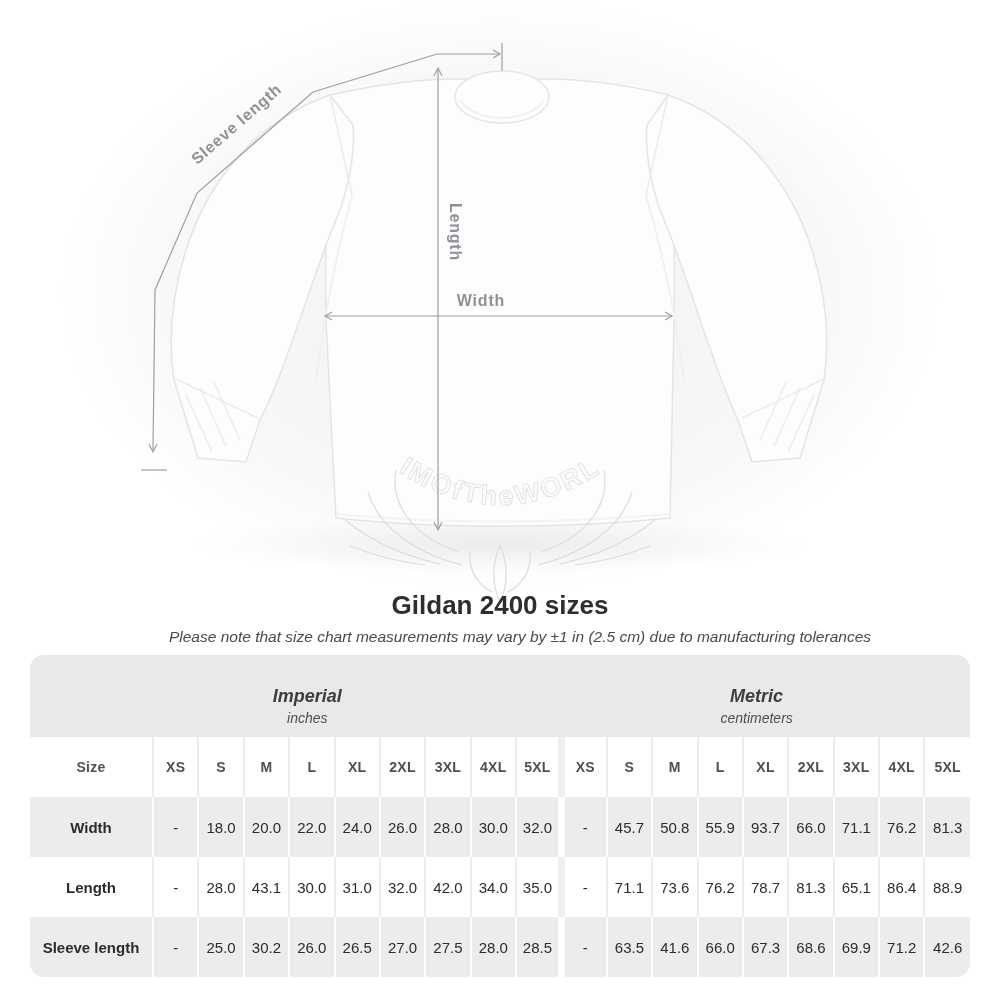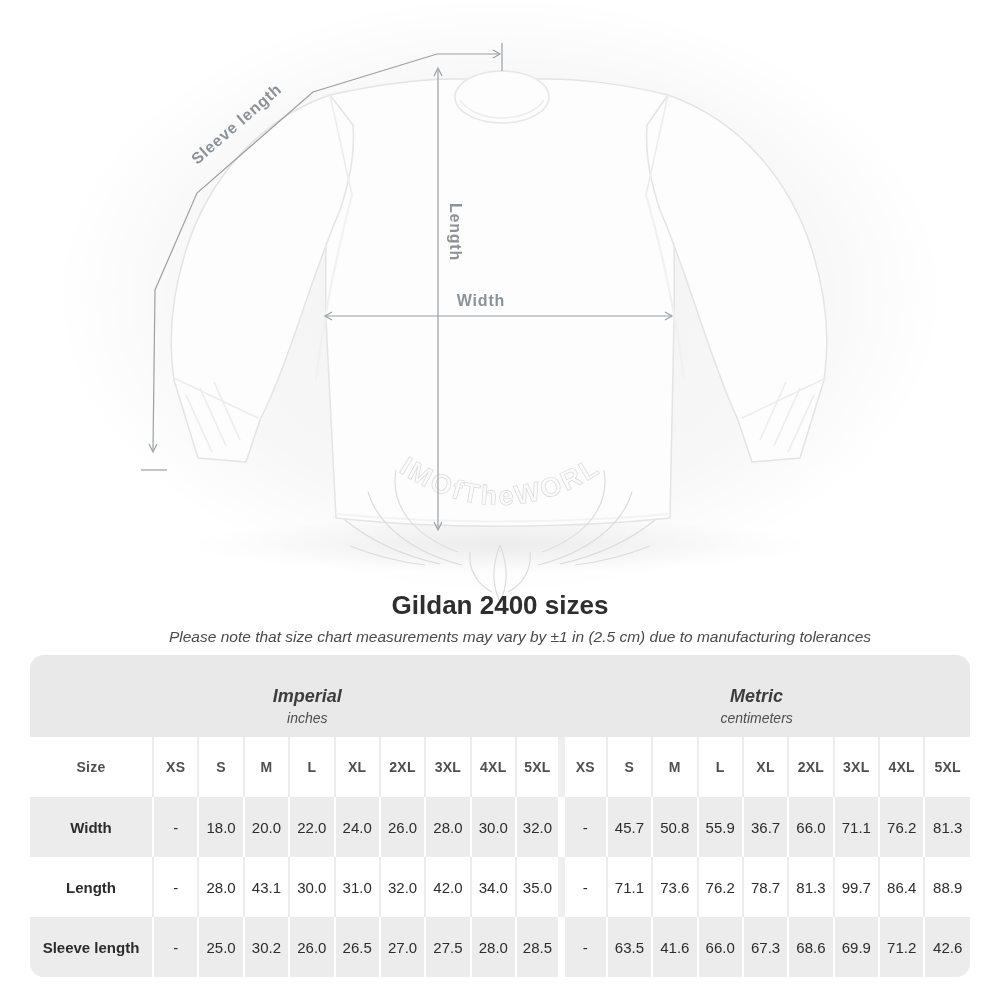--- a/index.html
+++ b/index.html
@@ -206,21 +206,21 @@
           <td>22.0</td>
           <td>24.0</td>
           <td>26.0</td>
           <td>28.0</td>
           <td>30.0</td>
           <td>32.0</td>
           <td class="sec">-</td>
           <td>45.7</td>
           <td>50.8</td>
           <td>55.9</td>
-          <td>36.7</td>
+          <td>93.7</td>
           <td>66.0</td>
           <td>71.1</td>
           <td>76.2</td>
           <td>81.3</td>
         </tr>
 
         <tr class="r-white">
           <td class="rowlabel">Length</td>
           <td>-</td>
           <td>28.0</td>
@@ -230,21 +230,21 @@
           <td>32.0</td>
           <td>42.0</td>
           <td>34.0</td>
           <td>35.0</td>
           <td class="sec">-</td>
           <td>71.1</td>
           <td>73.6</td>
           <td>76.2</td>
           <td>78.7</td>
           <td>81.3</td>
-          <td>99.7</td>
+          <td>65.1</td>
           <td>86.4</td>
           <td>88.9</td>
         </tr>
 
         <tr class="r-gray">
           <td class="rowlabel">Sleeve length</td>
           <td>-</td>
           <td>25.0</td>
           <td>30.2</td>
           <td>26.0</td>

